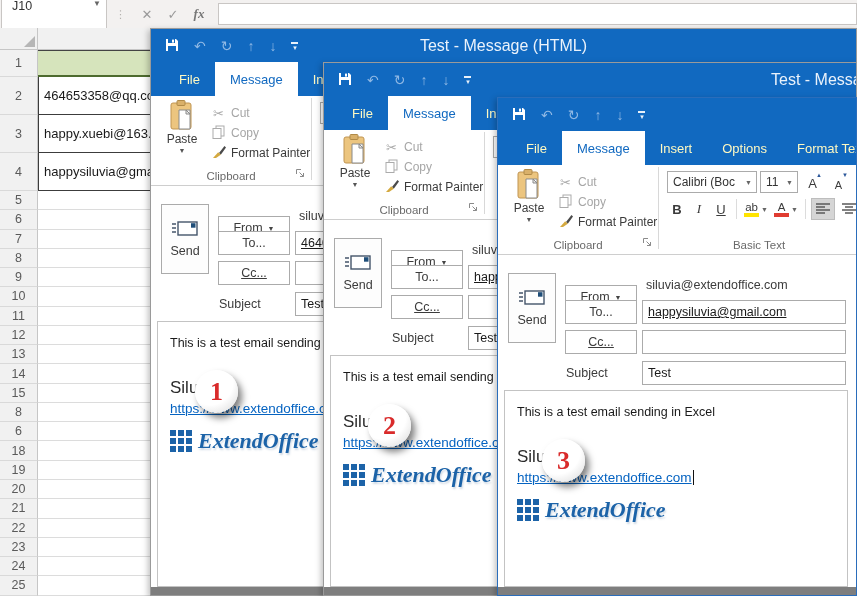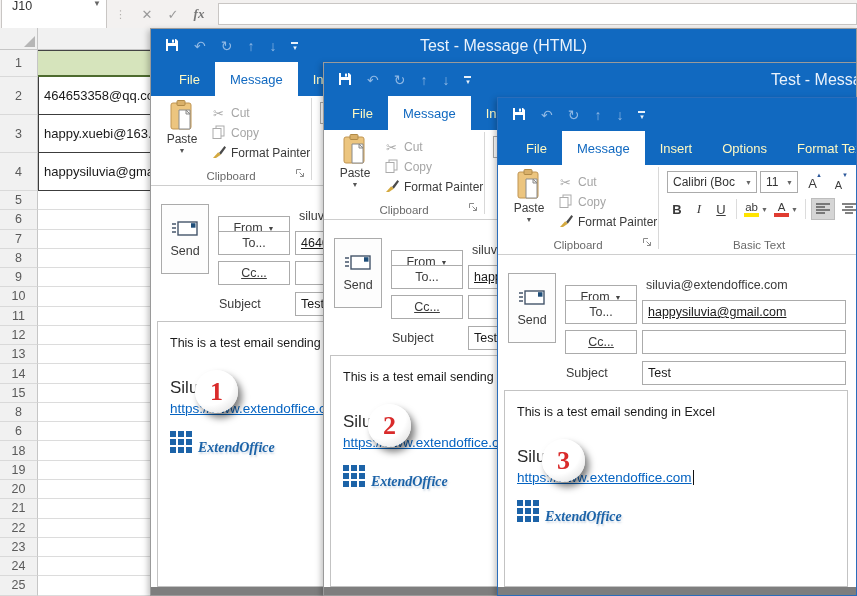--- a/index.html
+++ b/index.html
@@ -124,21 +124,21 @@
          border:1px solid #c3c3c3;padding:14px 12px;overflow:hidden;}
   .body-text{font-size:12.5px;color:#1a1a1a;white-space:nowrap;}
   .sig{margin-top:28px;font-size:17px;color:#2b2b2b;}
   .wlink{margin-top:3px;font-size:13.5px;color:#0563c1;text-decoration:underline;white-space:nowrap;}
   .caret{display:none;width:1px;height:15px;background:#111;margin-left:1px;vertical-align:text-bottom;}
   .msgwin.active .caret{display:inline-block;}
   .logo{margin-top:12px;display:flex;align-items:center;gap:6px;}
   .logo-grid{display:grid;grid-template-columns:repeat(3,6px);grid-auto-rows:6px;gap:2px;}
   .logo-grid i{background:#1c63a8;display:block;}
   .logo-text{font-family:"Liberation Serif",serif;font-style:italic;font-weight:bold;
-             font-size:14px;color:#1c63a8;text-shadow:1px 2px 2px rgba(120,150,180,.35);margin-top:12px;}
+             font-size:22px;color:#1c63a8;text-shadow:1px 2px 2px rgba(120,150,180,.35);}
 
   .badge{position:absolute;left:44px;top:341px;width:43px;height:43px;border-radius:50%;
          background:radial-gradient(circle at 35% 28%,#ffffff 55%,#e4e4e4 85%,#cfcfcf);
          box-shadow:4px 5px 7px rgba(0,0,0,.5);z-index:40;
          display:flex;align-items:center;justify-content:center;
          font-family:"Liberation Serif",serif;font-weight:bold;font-size:26px;color:#d92b2b;}
 
   .wbottom{position:absolute;left:0;right:0;bottom:0;height:8px;background:#7e7e7e;}
 </style>
 </head>

